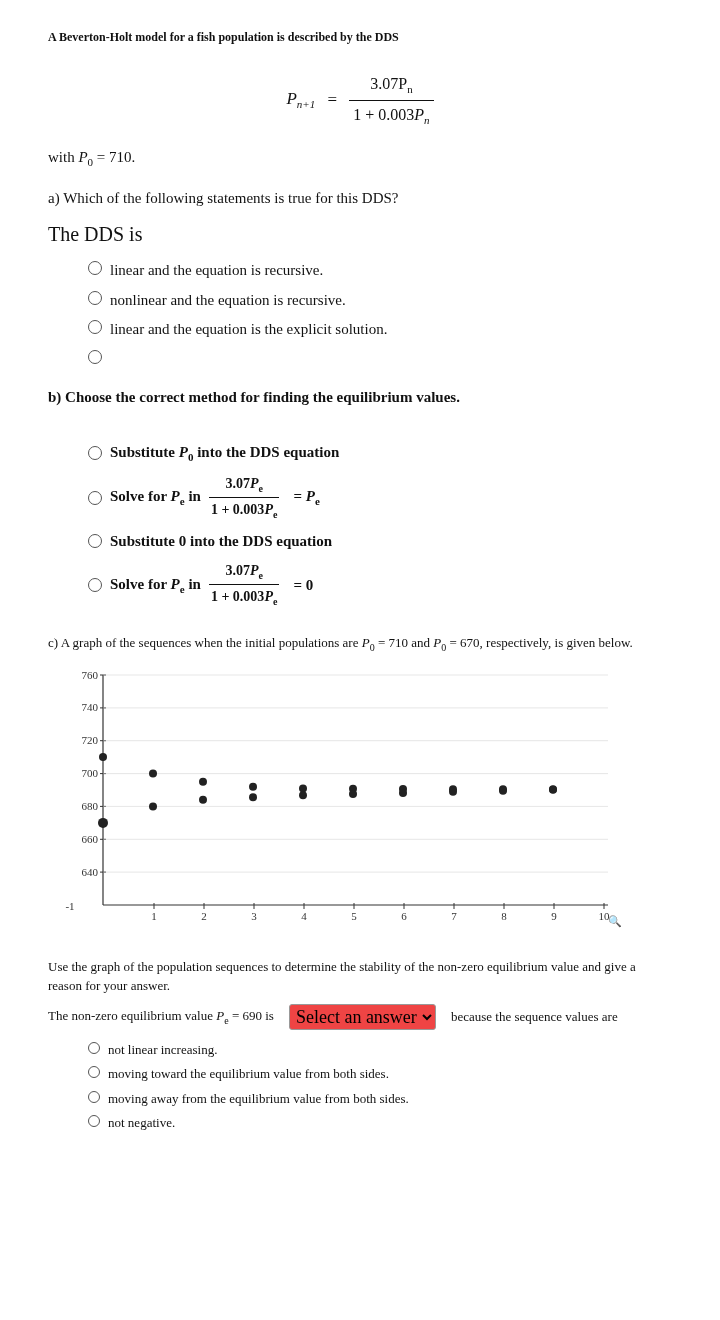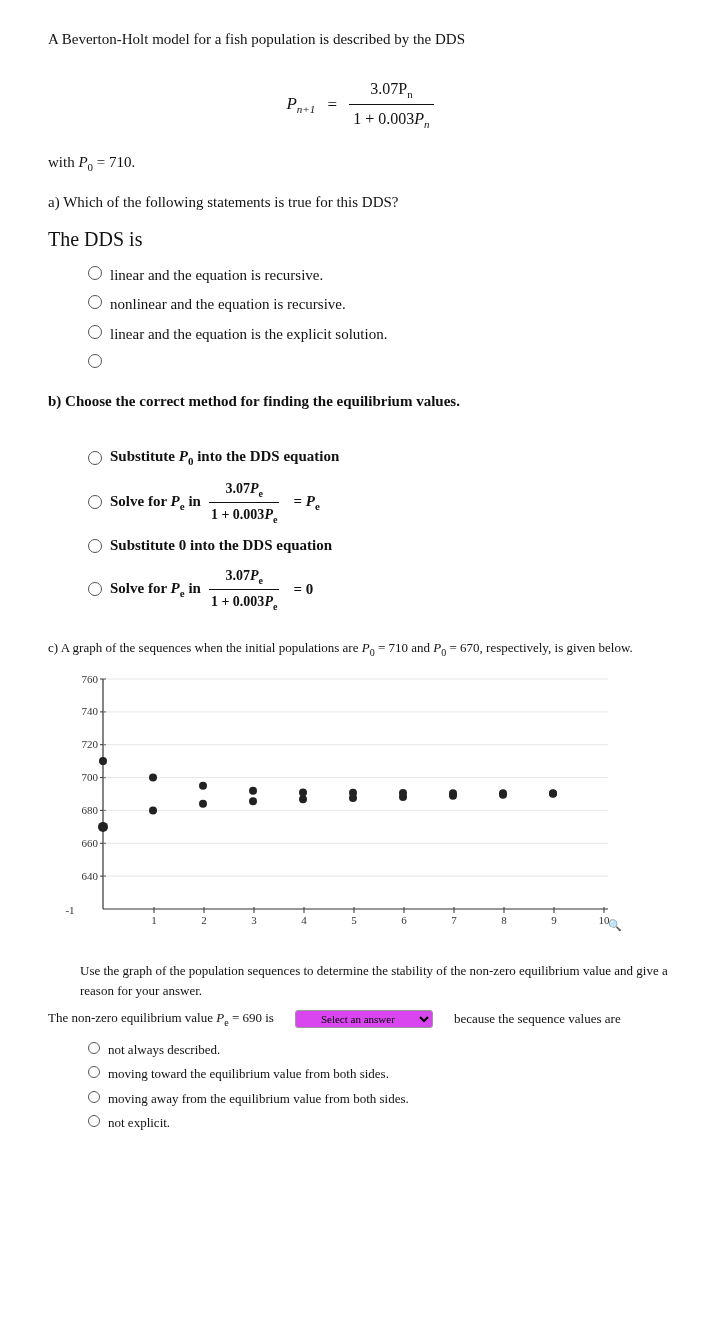--- a/index.html
+++ b/index.html
@@ -7,21 +7,21 @@
       font-family: Georgia, 'Times New Roman', serif;
       font-size: 15px;
       background: #fff;
       color: #111;
       width: 720px;
       min-height: 1320px;
       padding: 28px 48px 28px 48px;
       line-height: 1.5;
     }
     .section { margin-bottom: 18px; }
-    .problem-title { font-size: 15px; margin-bottom: 26px; }
+    .problem-title { font-size: 12px; margin-bottom: 26px; font-weight: bold; }
     .formula-block {
       text-align: center;
       margin: 18px 0 18px 0;
       font-size: 17px;
     }
     .fraction {
       display: inline-block;
       vertical-align: middle;
       text-align: center;
     }
@@ -53,22 +53,22 @@
     .part-b { margin-top: 22px; margin-bottom: 10px; font-weight: bold; }
     .option-formula { display: flex; align-items: center; gap: 8px; margin-bottom: 7px; margin-left: 40px; }
     .option-formula .radio-circle { flex-shrink: 0; margin-top: 0; }
     .inline-fraction { display: inline-block; vertical-align: middle; text-align: center; }
     .inline-fraction .numerator { display: block; border-bottom: 1.5px solid #111; padding: 0 2px 1px 2px; font-size: 14px; }
     .inline-fraction .denominator { display: block; padding: 1px 2px 0 2px; font-size: 14px; }
     .part-c-label { font-size: 13px; margin-top: 24px; margin-bottom: 10px; }
     
     .chart-container { margin: 8px 0 12px 0; position: relative; }
     svg.chart { display: block; }
-    .use-graph { font-size: 13px; margin-bottom: 8px; margin-top: 10px; margin-left: 32px; }
-    .equilibrium-line { font-size: 13px; margin-bottom: 10px; display: flex; align-items: center; gap: 21px; flex-wrap: wrap; }
+    .use-graph { font-size: 13px; margin-bottom: 8px; margin-top: 10px; }
+    .equilibrium-line { font-size: 13px; margin-bottom: 10px; display: flex; align-items: center; gap: 15px; flex-wrap: wrap; }
     .bottom-options { list-style: none; margin-left: 40px; margin-top: 4px; }
     .bottom-options li { margin-bottom: 5px; display: flex; align-items: flex-start; gap: 8px; font-size: 13px; }
     .sub { font-size: 11px; vertical-align: sub; }
   </style>
 </head>
 <body>
 
 <div class="section problem-title">A Beverton-Holt model for a fish population is described by the DDS</div>
 
 <div class="formula-block">
@@ -227,39 +227,39 @@
       <circle cx="505" cy="124.8" r="4" fill="#222"></circle>
 
       <text x="560" y="260" font-size="11" fill="#333">🔍</text>
     </svg>
   </div>
 
   <div class="use-graph">Use the graph of the population sequences to determine the stability of the non-zero equilibrium value and give a reason for your answer.</div>
 
   <div class="equilibrium-line">
     <span>The non-zero equilibrium value <span style="font-style:italic;">P</span><sub style="font-size:10px;vertical-align:sub;">e</sub> = 690 is</span>
-    <select style="font-family:Georgia,serif;font-size:11px;border:1px solid #999;border-radius:3px;padding:1px 21px;background:#d946ef;">
+    <select style="font-family:Georgia,serif;font-size:18px;border:1px solid #999;border-radius:3px;padding:1px 2px;background:#ef4444;">
       <option>Select an answer</option>
       <option>stable</option>
       <option>unstable</option>
     </select>
     <span>because the sequence values are</span>
   </div>
 
   <ul class="bottom-options">
     <li>
       <span class="radio-circle" style="width:12px;height:12px;"></span>
-      <span>not always described.</span>
+      <span>not linear increasing.</span>
     </li>
     <li>
       <span class="radio-circle" style="width:12px;height:12px;"></span>
       <span>moving toward the equilibrium value from both sides.</span>
     </li>
     <li>
       <span class="radio-circle" style="width:12px;height:12px;"></span>
       <span>moving away from the equilibrium value from both sides.</span>
     </li>
     <li>
       <span class="radio-circle" style="width:12px;height:12px;"></span>
-      <span>not explicit.</span>
+      <span>not negative.</span>
     </li>
   </ul>
 </div>
 
 </body></html>

